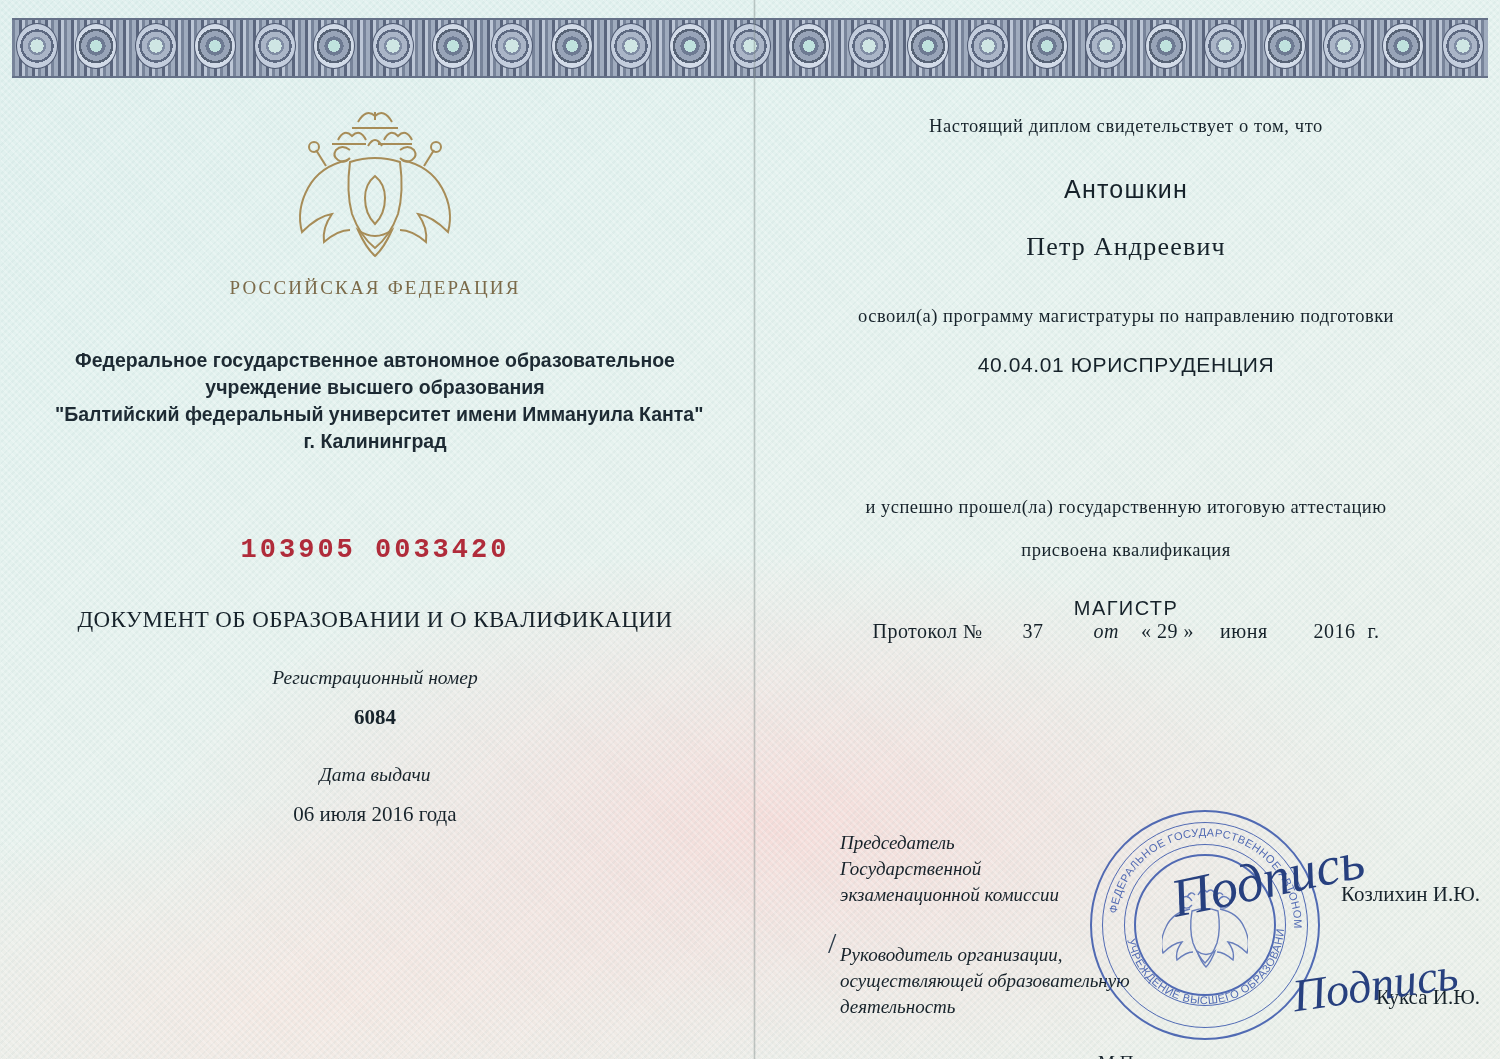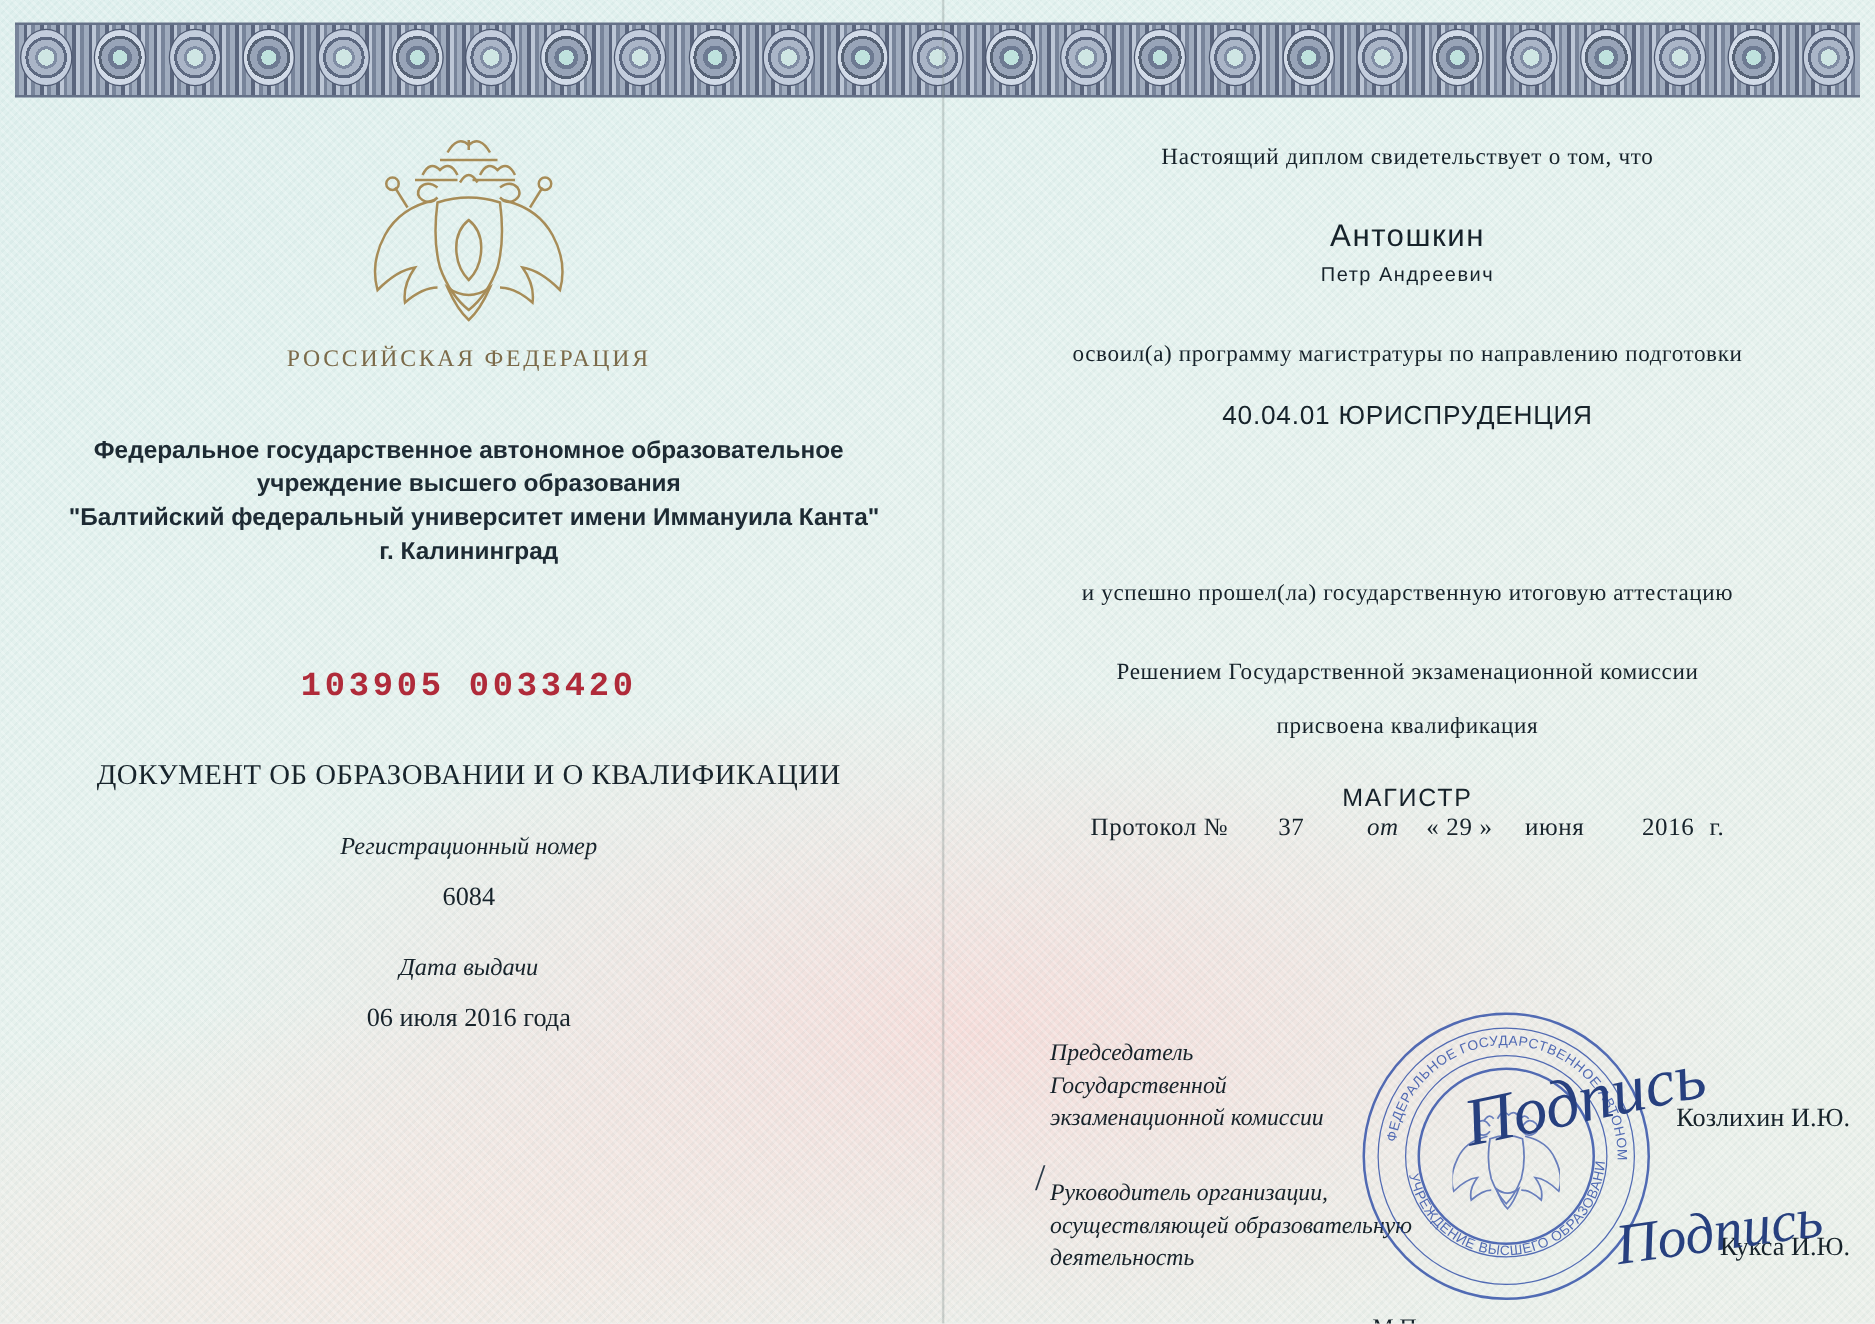--- a/index.html
+++ b/index.html
@@ -144,20 +144,21 @@
   .reg-label {
     margin-top: 34px;
     font-size: 19.5px;
     font-style: italic;
     color: #17232b;
   }
   .reg-number {
     margin-top: 16px;
     font-size: 21px;
     color: #17232b;
+    font-weight: bold;
   }
   .date-label {
     margin-top: 34px;
     font-size: 19.5px;
     font-style: italic;
     color: #17232b;
   }
   .date-value {
     margin-top: 16px;
     font-size: 21px;
@@ -178,24 +179,24 @@
     font-size: 18.5px;
     letter-spacing: 0.6px;
   }
   .r-surname {
     margin-top: 38px;
     font-size: 25px;
     letter-spacing: 1.2px;
     font-family: "Liberation Sans", sans-serif;
   }
   .r-firstname {
-    margin-top: 8px;
-    font-size: 16px;
+    margin-top: 28px;
+    font-size: 26px;
     letter-spacing: 1.2px;
-    font-family: Liberation Sans, sans-serif;
+    font-family: Liberation Serif, serif;
   }
   .r-program-line {
     margin-top: 44px;
     font-size: 18.5px;
     letter-spacing: 0.5px;
   }
   .r-program {
     margin-top: 26px;
     font-size: 21px;
     letter-spacing: 0.6px;
@@ -424,21 +425,20 @@
   <div class="right-page">
     <div class="r-intro">Настоящий диплом свидетельствует о том, что</div>
 
     <div class="r-surname">Антошкин</div>
     <div class="r-firstname">Петр Андреевич</div>
 
     <div class="r-program-line">освоил(а) программу магистратуры по направлению подготовки</div>
     <div class="r-program">40.04.01 ЮРИСПРУДЕНЦИЯ</div>
 
     <div class="r-attestation">и успешно прошел(ла) государственную итоговую аттестацию</div>
-    <div class="r-decision">Решением Государственной экзаменационной комиссии</div>
     <div class="r-assigned">присвоена квалификация</div>
     <div class="r-qualification">МАГИСТР</div>
 
     <div class="protocol-row">
       <span class="p-label">Протокол №</span>
       <span class="p-number">37</span>
       <span class="p-ot">от</span>
       <span class="p-day">« 29 »</span>
       <span class="p-month">июня</span>
       <span class="p-year">2016</span>

